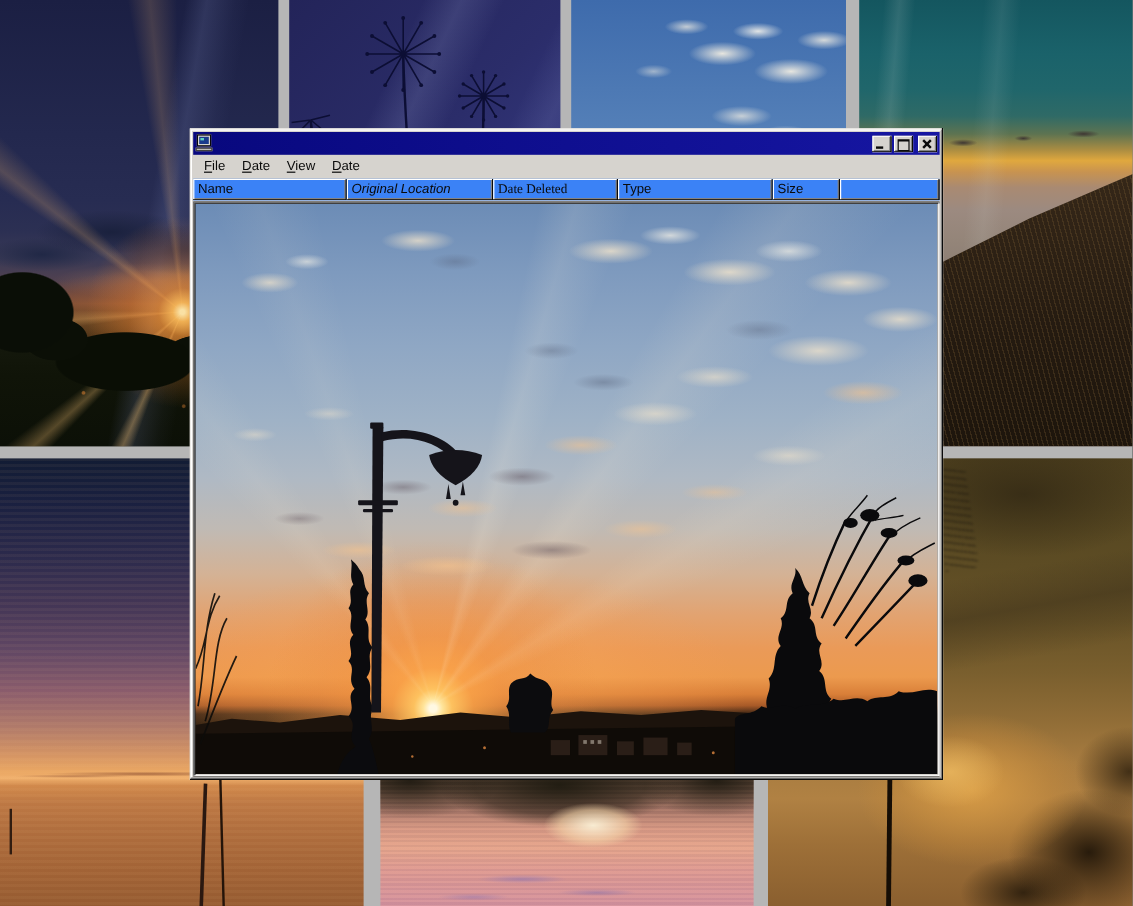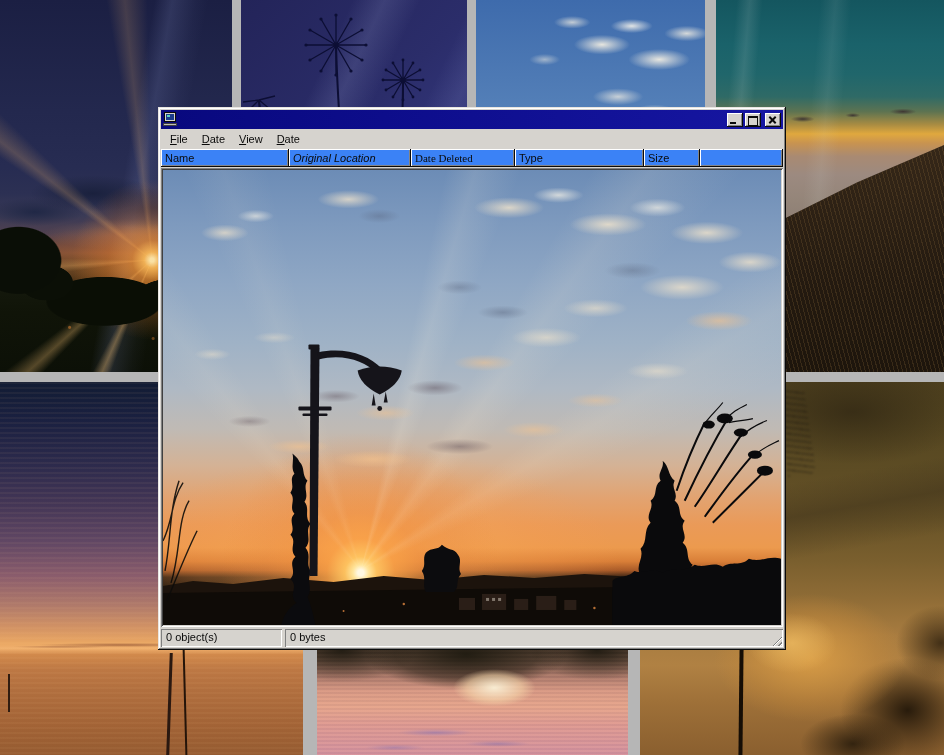--- a/index.html
+++ b/index.html
@@ -351,22 +351,15 @@
             <ellipse cx="600" cy="300" rx="8" ry="5"></ellipse>
           </g>
           <g stroke="#0a0a0c" fill="none">
             <path stroke-width="2" d="M520,330 C534,300 546,276 564,246 M530,336 C548,310 560,288 578,262 M540,346 C556,324 570,304 590,282 M512,320 C520,296 528,276 540,252 M548,352 C566,334 582,318 600,300"></path>
             <path stroke-width="1.2" d="M560,250 C566,242 574,238 582,234 M564,252 C572,250 580,250 588,248 M538,256 C544,246 552,240 558,232 M576,266 C584,258 592,254 602,250 M588,286 C596,278 606,274 614,270"></path>
           </g>
         </svg>
       </div>
     </div>
 
-    <div class="statusbar">
-      <div class="spanel p1">0 object(s)</div>
-      <div class="spanel p2">
-        <span>0 bytes</span>
-        <div class="grip"></div>
-      </div>
-    </div>
 
   </div>
 </div>
 
 </body></html>

